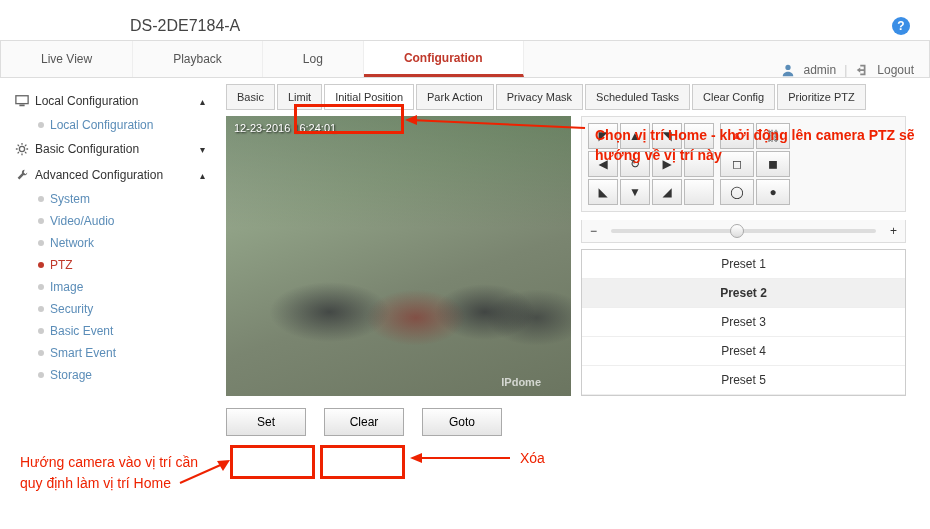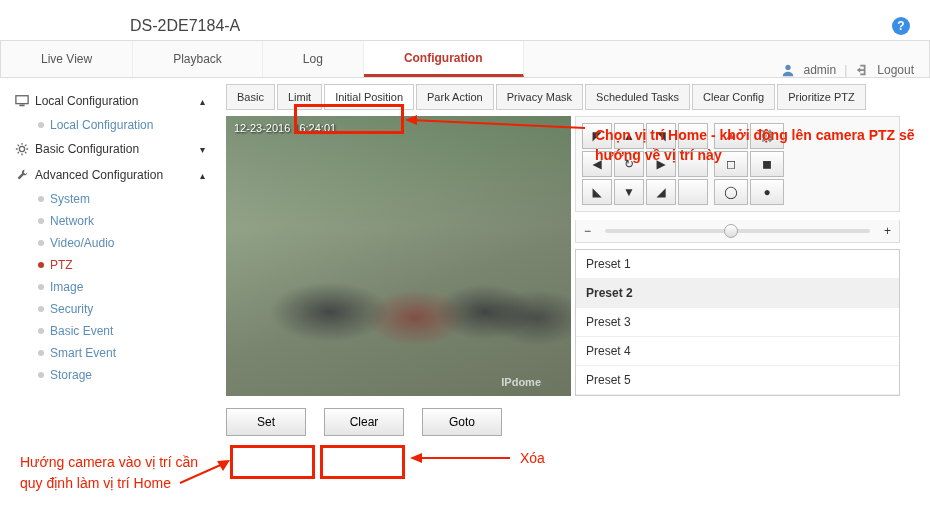--- a/index.html
+++ b/index.html
@@ -32,21 +32,21 @@
 
 .sub-tabs { display: flex; gap: 2px; margin-bottom: 6px; }
 .sub-tab { background: #f5f5f5; border: 1px solid #ccc; padding: 6px 10px; font-size: 11px; cursor: pointer; }
 .sub-tab.active { background: #fff; position: relative; }
 
 .red-box { border: 3px solid #e20; position: absolute; }
 .box-initial { left: 294px; top: 104px; width: 110px; height: 30px; pointer-events: none; z-index: 5; }
 .box-set { left: 230px; top: 445px; width: 85px; height: 34px; pointer-events: none; }
 .box-clear { left: 320px; top: 445px; width: 85px; height: 34px; pointer-events: none; }
 
-.workspace { display: flex; gap: 4px; }
+.workspace { display: flex; gap: 10px; text-align: center; }
 
 .video-area { width: 345px; height: 280px; background: linear-gradient(160deg, #a8b5a0 0%, #8fa085 30%, #7a8570 60%, #6b7560 100%); position: relative; overflow: hidden; }
 .video-overlay { position: absolute; top: 6px; left: 8px; color: #fff; font-size: 11px; text-shadow: 1px 1px 2px rgba(0,0,0,0.8); }
 .video-watermark { position: absolute; bottom: 8px; right: 30px; color: rgba(255,255,255,0.7); font-size: 11px; font-weight: bold; }
 .video-area::before { content: ''; position: absolute; inset: 0; background:
   radial-gradient(ellipse 60px 30px at 30% 70%, rgba(30,30,40,0.6), transparent),
   radial-gradient(ellipse 50px 28px at 55% 72%, rgba(140,30,30,0.5), transparent),
   radial-gradient(ellipse 50px 28px at 75% 70%, rgba(30,30,40,0.6), transparent),
   radial-gradient(ellipse 50px 28px at 90% 72%, rgba(30,30,40,0.5), transparent),
   linear-gradient(180deg, rgba(20,60,20,0.3) 0%, transparent 40%);
@@ -139,25 +139,25 @@
         </span>
       <span>Advanced Configuration</span>
       <span class="caret">▴</span>
     </div>
     <div class="side-sub">
         <span class="bullet"></span>
         <span>System</span>
       </div>
     <div class="side-sub">
         <span class="bullet"></span>
+        <span>Video/Audio</span>
+      </div>
+    <div class="side-sub">
+        <span class="bullet"></span>
         <span>Network</span>
-      </div>
-    <div class="side-sub">
-        <span class="bullet"></span>
-        <span>Video/Audio</span>
       </div>
     <div class="side-sub active">
         <span class="bullet"></span>
         <span>PTZ</span>
       </div>
     <div class="side-sub">
         <span class="bullet"></span>
         <span>Image</span>
       </div>
     <div class="side-sub">

